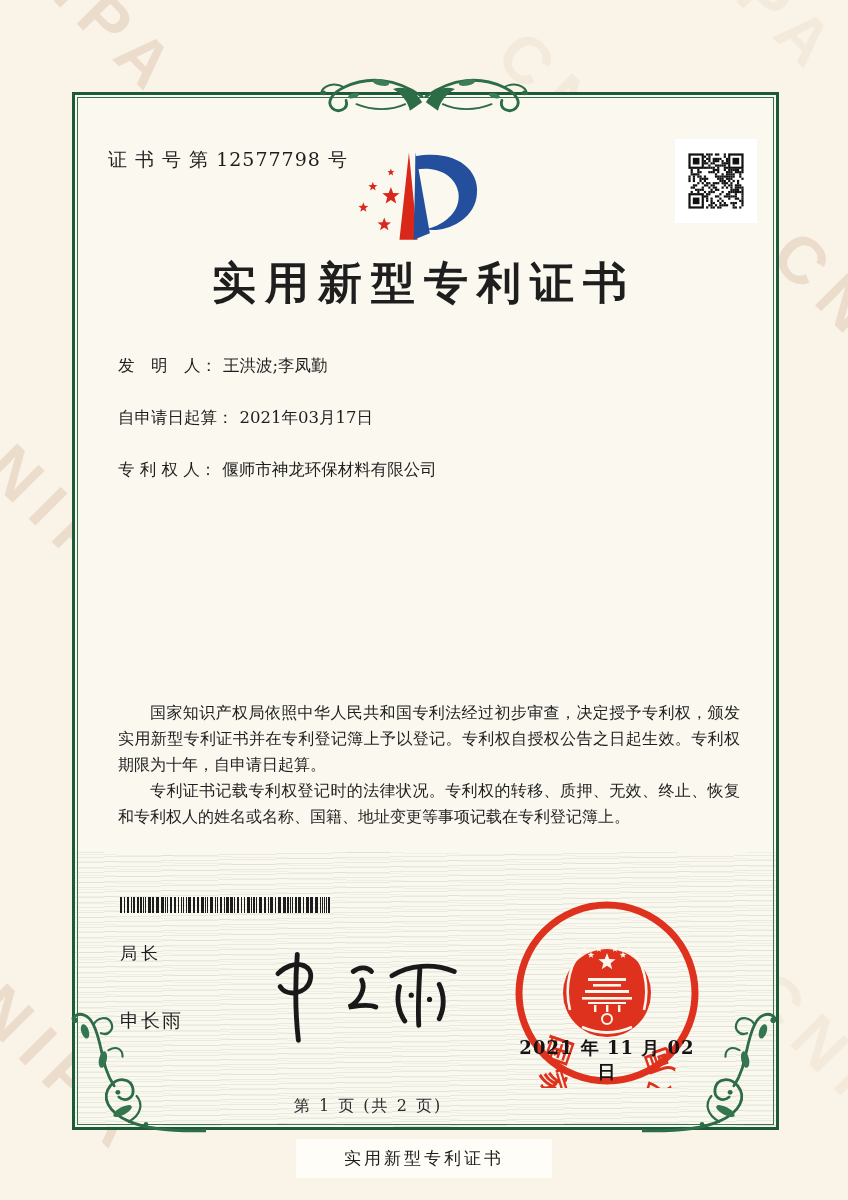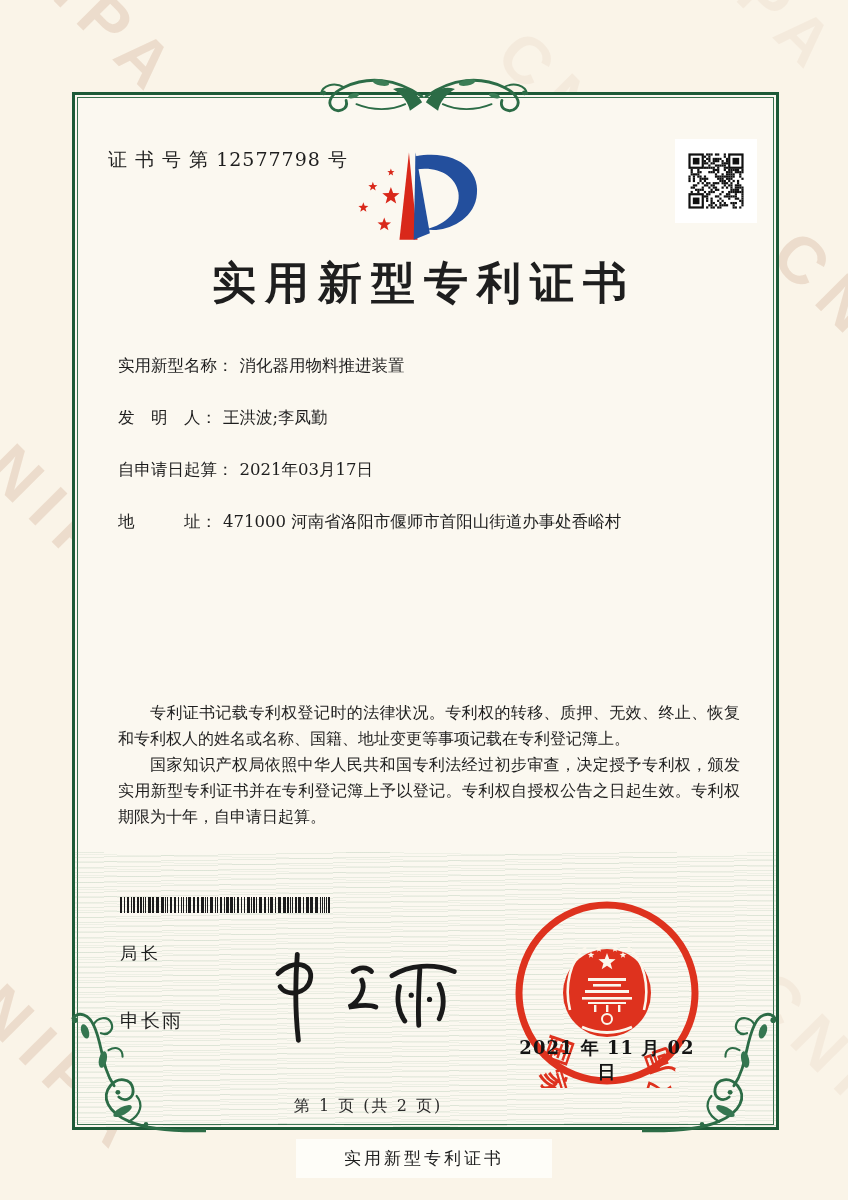--- a/index.html
+++ b/index.html
@@ -412,36 +412,33 @@
           <rect x="3" y="21" width="5" height="5" fill="#fff"></rect>
           <rect x="4" y="22" width="3" height="3" fill="#111"></rect>
         </g>
       </svg>
   </div>
 
   <h1 class="title">实用新型专利证书</h1>
 
   <div class="fields">
     <div class="field-row">
-      <span class="field-label">实用新型名称：</span><span class="field-value">消化器用物料推进装置</span>
-    </div>
-    <div class="field-row">
       <span class="field-label">发　明　人：</span><span class="field-value">王洪波;李凤勤</span>
     </div>
     <div class="field-row">
       <span class="field-label">自申请日起算：</span><span class="field-value">2021年03月17日</span>
     </div>
     <div class="field-row">
-      <span class="field-label">地　　　址：</span><span class="field-value">471000 河南省洛阳市偃师市首阳山街道办事处香峪村</span>
+      <span class="field-label">专 利 权 人：</span><span class="field-value">偃师市神龙环保材料有限公司</span>
     </div>
   </div>
 
   <div class="paragraphs">
+    <p>国家知识产权局依照中华人民共和国专利法经过初步审查，决定授予专利权，颁发实用新型专利证书并在专利登记簿上予以登记。专利权自授权公告之日起生效。专利权期限为十年，自申请日起算。</p>
     <p>专利证书记载专利权登记时的法律状况。专利权的转移、质押、无效、终止、恢复和专利权人的姓名或名称、国籍、地址变更等事项记载在专利登记簿上。</p>
-    <p>国家知识产权局依照中华人民共和国专利法经过初步审查，决定授予专利权，颁发实用新型专利证书并在专利登记簿上予以登记。专利权自授权公告之日起生效。专利权期限为十年，自申请日起算。</p>
   </div>
 
   <div class="barcode" id="barcode"><i style="width:2px;margin-right:2px"></i><i style="width:1px;margin-right:2px"></i><i style="width:2px;margin-right:2px"></i><i style="width:1px;margin-right:1px"></i><i style="width:2px;margin-right:2px"></i><i style="width:2px;margin-right:1px"></i><i style="width:2px;margin-right:1px"></i><i style="width:1px;margin-right:1px"></i><i style="width:1px;margin-right:2px"></i><i style="width:3px;margin-right:1px"></i><i style="width:2px;margin-right:2px"></i><i style="width:3px;margin-right:2px"></i><i style="width:3px;margin-right:1px"></i><i style="width:1px;margin-right:1px"></i><i style="width:1px;margin-right:2px"></i><i style="width:2px;margin-right:2px"></i><i style="width:2px;margin-right:2px"></i><i style="width:1px;margin-right:2px"></i><i style="width:1px;margin-right:1px"></i><i style="width:1px;margin-right:2px"></i><i style="width:1px;margin-right:1px"></i><i style="width:3px;margin-right:2px"></i><i style="width:2px;margin-right:2px"></i><i style="width:2px;margin-right:2px"></i><i style="width:3px;margin-right:1px"></i><i style="width:1px;margin-right:1px"></i><i style="width:1px;margin-right:2px"></i><i style="width:3px;margin-right:2px"></i><i style="width:1px;margin-right:1px"></i><i style="width:1px;margin-right:2px"></i><i style="width:2px;margin-right:2px"></i><i style="width:1px;margin-right:1px"></i><i style="width:3px;margin-right:1px"></i><i style="width:3px;margin-right:1px"></i><i style="width:1px;margin-right:2px"></i><i style="width:2px;margin-right:2px"></i><i style="width:1px;margin-right:2px"></i><i style="width:1px;margin-right:2px"></i><i style="width:3px;margin-right:1px"></i><i style="width:1px;margin-right:1px"></i><i style="width:2px;margin-right:1px"></i><i style="width:1px;margin-right:2px"></i><i style="width:3px;margin-right:2px"></i><i style="width:2px;margin-right:2px"></i><i style="width:1px;margin-right:1px"></i><i style="width:3px;margin-right:2px"></i><i style="width:1px;margin-right:2px"></i><i style="width:3px;margin-right:2px"></i><i style="width:3px;margin-right:1px"></i><i style="width:2px;margin-right:1px"></i><i style="width:1px;margin-right:1px"></i><i style="width:1px;margin-right:2px"></i><i style="width:2px;margin-right:1px"></i><i style="width:3px;margin-right:2px"></i><i style="width:1px;margin-right:2px"></i><i style="width:3px;margin-right:1px"></i><i style="width:3px;margin-right:2px"></i><i style="width:3px;margin-right:2px"></i><i style="width:1px;margin-right:1px"></i><i style="width:1px;margin-right:1px"></i><i style="width:1px;margin-right:1px"></i><i style="width:1px;margin-right:1px"></i><i style="width:2px;margin-right:1px"></i></div>
 
   <div class="director-title">局长</div>
   <div class="director-name">申长雨</div>
   <svg class="signature" viewBox="0 0 200 100">
     <g fill="none" stroke="#191919" stroke-width="4.5" stroke-linecap="round">
       <path d="M44 14 C42 40 42 68 45 94"></path>
       <path d="M26 32 C40 18 60 22 56 38 C53 51 34 54 28 44"></path>

